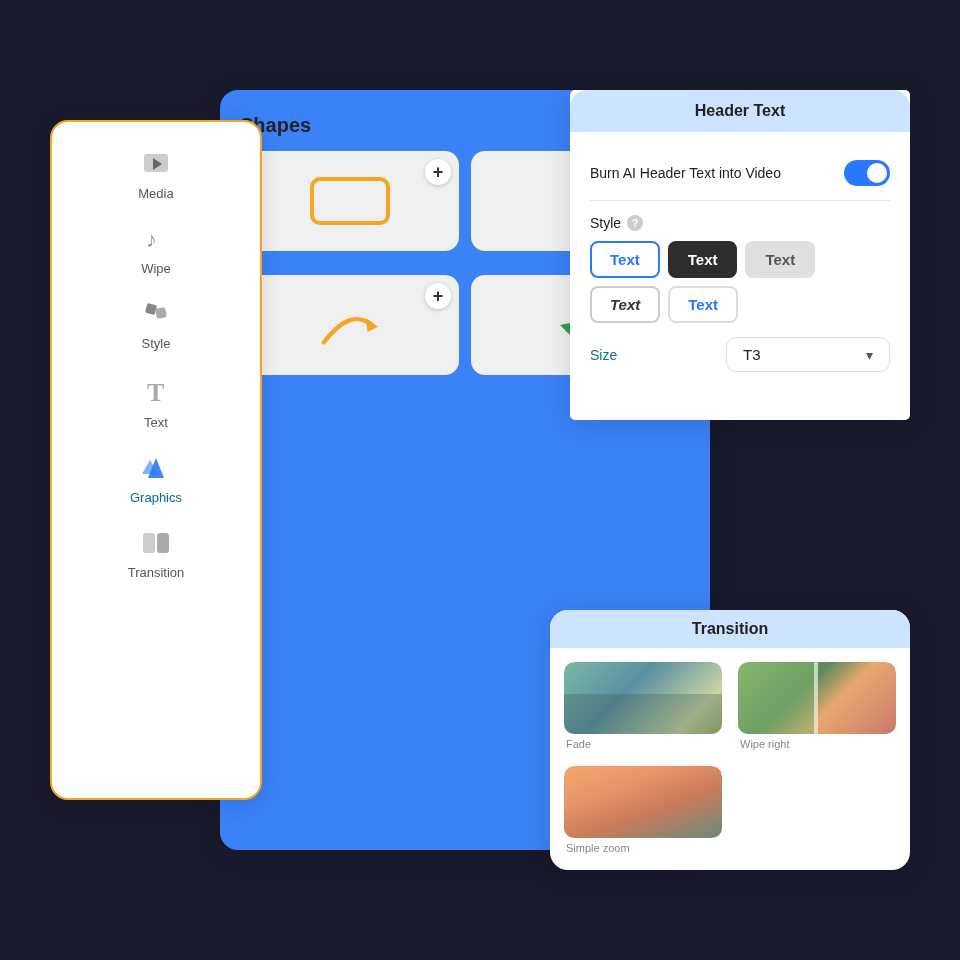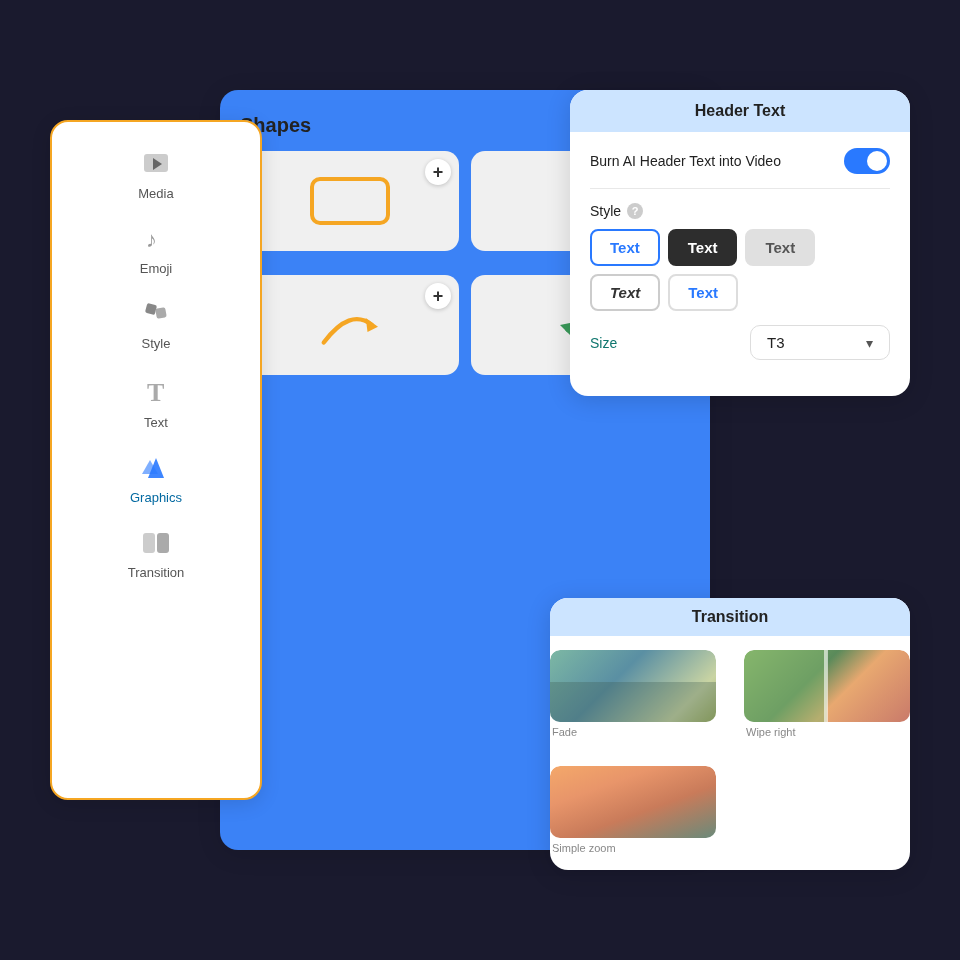--- a/index.html
+++ b/index.html
@@ -191,41 +191,41 @@
       cursor: pointer;
     }
 
     
     .header-text-popup {
       position: absolute;
       right: 0;
       top: 0;
       width: 340px;
       background: white;
-      border-radius: 18px;
+      border-radius: 5px;
       box-shadow: 0 4px 24px rgba(0,0,0,0.15);
       padding: 0 0 20px 0;
       z-index: 20;
     }
 
     .popup-header {
       background: #cce4ff;
       border-radius: 18px 18px 0 0;
       padding: 12px 20px;
       text-align: center;
     }
 
     .popup-header-title {
       font-size: 16px;
       font-weight: 700;
       color: #222;
     }
 
     .popup-body {
-      padding: 16px 20px;
+      padding: 28px 20px;
     }
 
     .burn-row {
       display: flex;
       align-items: center;
       justify-content: space-between;
       padding-bottom: 14px;
       border-bottom: 1px solid #e8e8e8;
       margin-bottom: 14px;
     }
@@ -341,21 +341,21 @@
       color: #0f766e;
     }
 
     .size-select {
       display: flex;
       align-items: center;
       gap: 8px;
       border: 1.5px solid #ddd;
       border-radius: 10px;
       padding: 8px 16px;
-      width: 140px;
+      width: 164px;
       justify-content: space-between;
       cursor: pointer;
     }
 
     .size-select-text {
       font-size: 15px;
       color: #222;
     }
 
     .chevron-down {
@@ -385,22 +385,22 @@
 
     .transition-popup-title {
       font-size: 16px;
       font-weight: 700;
       color: #222;
     }
 
     .transitions-grid {
       display: grid;
       grid-template-columns: 1fr 1fr;
-      gap: 28px;
-      padding: 14px 0 0;
+      gap: 16px;
+      padding: 14px 14px 0;
     }
 
     .transition-item {
       border-radius: 10px;
       overflow: hidden;
       cursor: pointer;
     }
 
     .transition-thumb {
       width: 100%;
@@ -493,21 +493,21 @@
       </div>
       <span class="label">Media</span>
     </div>
 
     <div class="sidebar-item">
       <div class="icon-area">
         <svg width="28" height="28" viewBox="0 0 28 28" fill="none">
           <text x="4" y="22" font-size="22" fill="#999">♪</text>
         </svg>
       </div>
-      <span class="label">Emoji</span>
+      <span class="label">Wipe</span>
     </div>
 
     <div class="sidebar-item">
       <div class="icon-area">
         <svg width="28" height="28" viewBox="0 0 28 28">
           <rect x="4" y="4" width="10" height="10" rx="2" fill="#888" transform="rotate(15 9 9)"></rect>
           <rect x="14" y="8" width="10" height="10" rx="2" fill="#aaa" transform="rotate(-10 19 13)"></rect>
         </svg>
       </div>
       <span class="label">Style</span>

